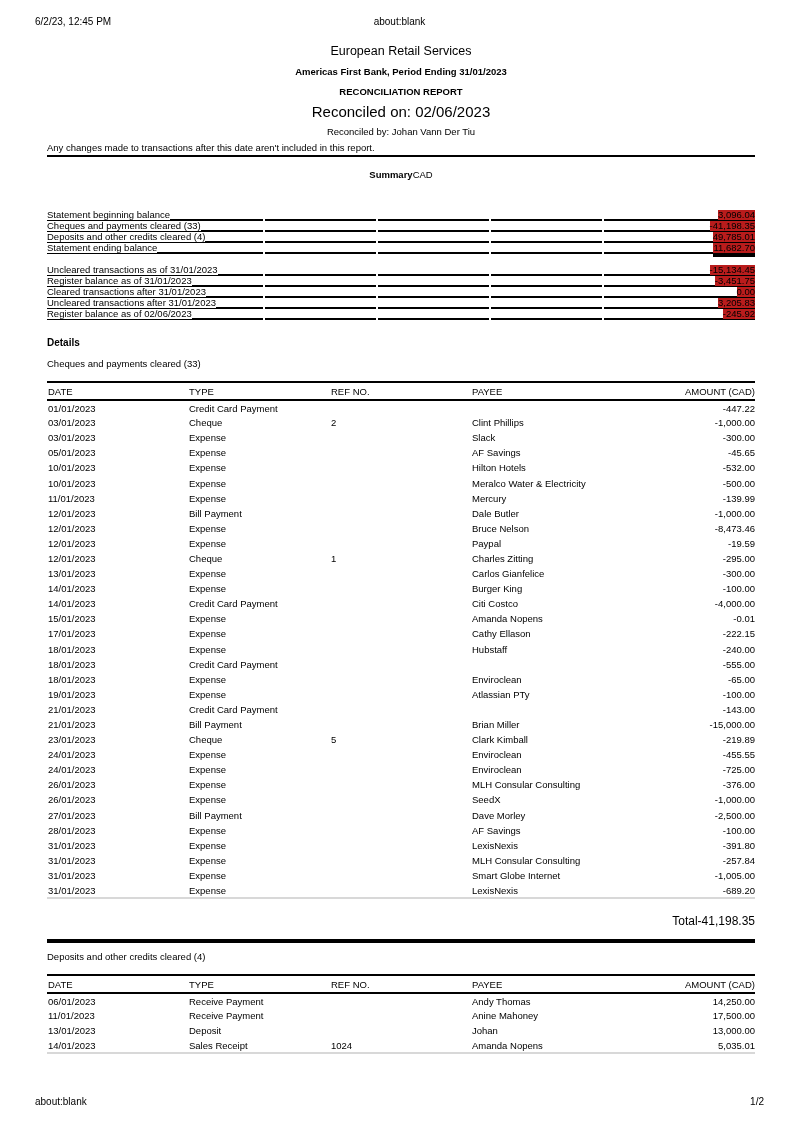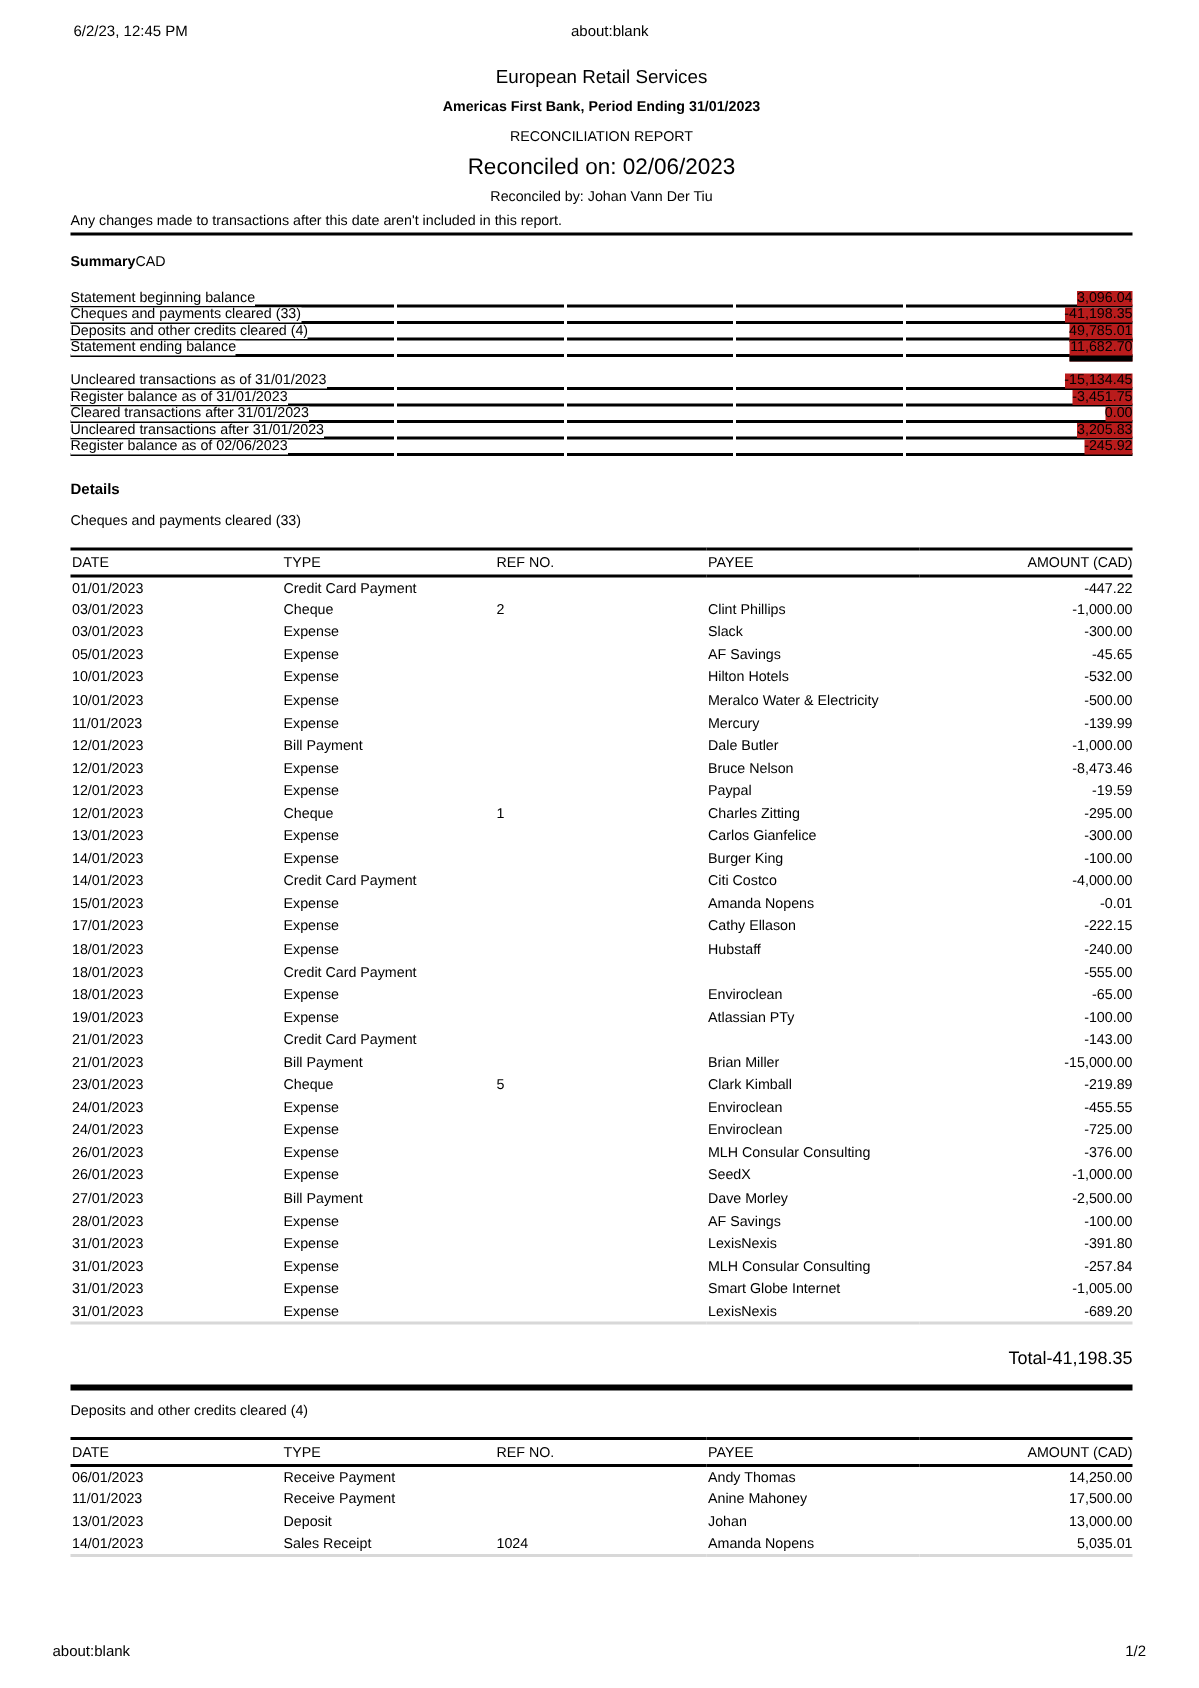--- a/index.html
+++ b/index.html
@@ -1,37 +1,37 @@
 <!DOCTYPE html>
 <html><head>
 <meta charset="utf-8">
 <style>
   * { box-sizing: border-box; margin: 0; padding: 0; }
   html, body { width: 799px; height: 1125px; background: #ffffff; overflow: hidden; }
   body { font-family: "Liberation Sans", sans-serif; color: #000; position: relative; font-size: 10px; }
 
-  .print-header { position: absolute; top: 16px; left: 49px; right: 35px; height: 14px; font-size: 10px; }
+  .print-header { position: absolute; top: 16px; left: 35px; right: 35px; height: 14px; font-size: 10px; }
   .print-header .left { position: absolute; left: 0; top: 0; }
   .print-header .center { position: absolute; left: 0; right: 0; text-align: center; top: 0; }
   .print-footer { position: absolute; top: 1096px; left: 35px; right: 35px; height: 14px; font-size: 10px; }
   .print-footer .left { position: absolute; left: 0; top: 0; }
   .print-footer .right { position: absolute; right: 0; top: 0; }
 
   .report { position: absolute; left: 47px; width: 708px; top: 43px; }
   .title-line { text-align: center; }
   .t-company { font-size: 12.5px; margin-top: 1px; height: 21px; }
   .t-bank { font-size: 9.5px; font-weight: bold; height: 20px; line-height: 14px; }
-  .t-report { font-size: 9.5px; font-weight: normal; height: 20px; line-height: 14px; }
+  .t-report { font-size: 9.5px; font-weight: bold; height: 20px; line-height: 14px; }
   .t-recon { font-size: 15px; height: 20px; line-height: 14px; }
   .t-by { font-size: 9.5px; height: 17px; line-height: 14px; }
   .note { font-size: 9.5px; line-height: 12px; padding-bottom: 1px; border-bottom: 2px solid #000; height: 15px; }
 
-  .summary-head { display: flex; justify-content: flex-start; margin-top: 12px; font-size: 9.5px; height: 14px; }
+  .summary-head { display: flex; justify-content: center; margin-top: 12px; font-size: 9.5px; height: 14px; }
   .summary-head .lbl { font-weight: bold; }
-  .summary-block { margin-top: 11px; }
+  .summary-block { margin-top: 27px; }
   .summary-block.second { margin-top: 11px; }
   .srow { position: relative; height: 11px; font-size: 9.5px; line-height: 10px; }
   .srow .label { position: absolute; left: 0; top: 0; background: #fff; padding-right: 0; }
   .srow .value { position: absolute; right: 0; top: 0; background: #b91c1c; }
   .srow .rule { position: absolute; left: 0; right: 0; top: 9px; height: 2px;
     background: linear-gradient(to right, #000 0 216px, #fff 216px 218px, #000 218px 329px, #fff 329px 331px, #000 331px 442px, #fff 442px 444px, #000 444px 555px, #fff 555px 557px, #000 557px 100%); }
   .srow .value.ul { border-bottom: 2px solid #000; padding-bottom: 0; }
   .srow .value.dbl { border-bottom: 4px solid #000; }
 
   .details-head { font-weight: bold; font-size: 10px; margin-top: 17px; height: 14px; }

